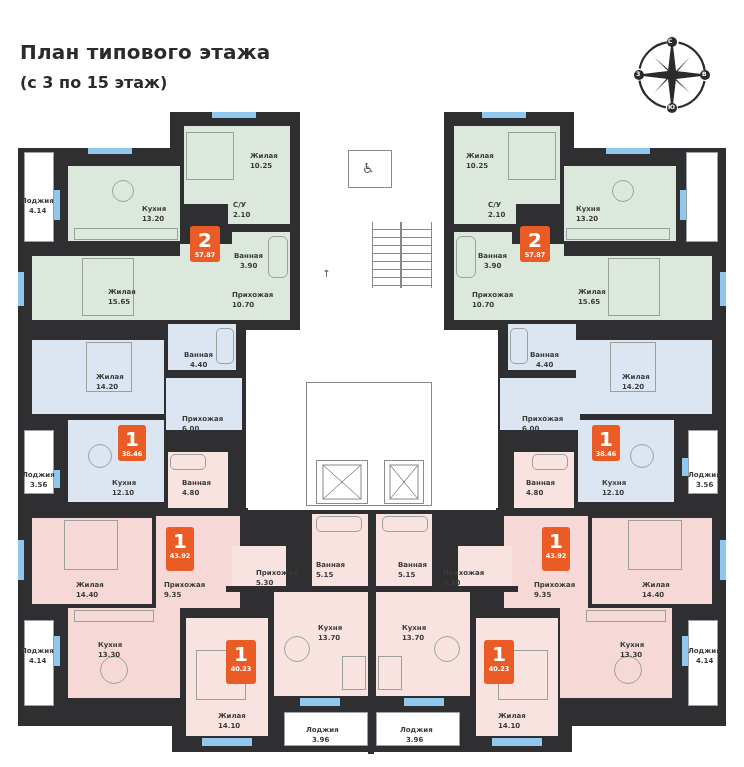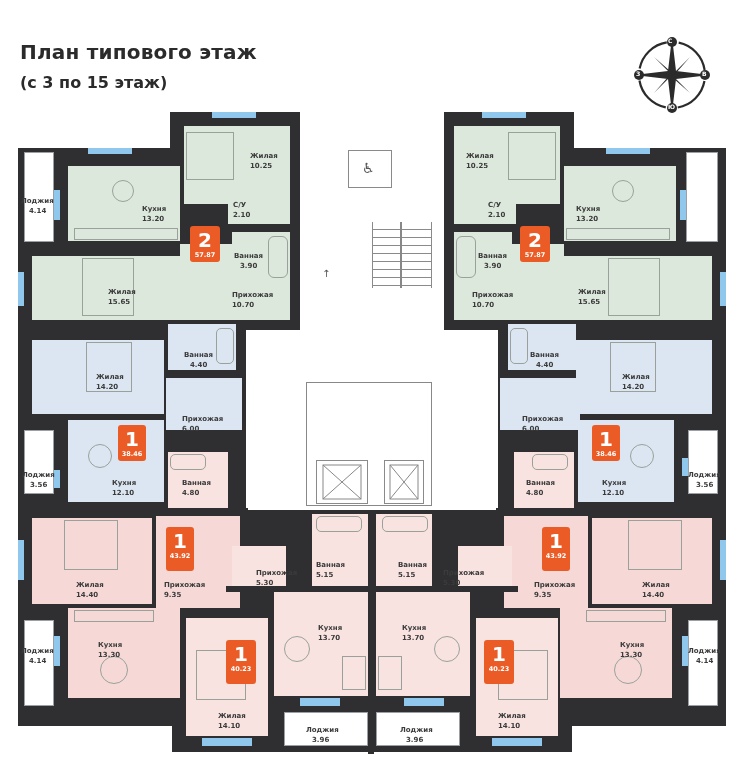--- a/index.html
+++ b/index.html
@@ -21,21 +21,21 @@
   .badge{position:absolute;background:#ea5b25;color:#fff;border-radius:3px;text-align:center;box-sizing:border-box;}
   .badge .n{display:block;font-size:20px;font-weight:bold;line-height:22px;margin-top:3px;}
   .badge .a{display:block;font-size:6.5px;font-weight:bold;line-height:8px;}
   .core{position:absolute;border:1px solid #8a8a8a;background:#fff;box-sizing:border-box;}
   .furn{position:absolute;border:1px solid #9aa19a;box-sizing:border-box;}
   .circ{border-radius:50%;}
 </style>
 </head>
 <body>
 
-<div class="title">План типового этаж</div>
+<div class="title">План типового этажа</div>
 <div class="subtitle">(с 3 по 15 этаж)</div>
 
 <div class="compass">
   <svg width="100" height="100" viewBox="0 0 100 100">
     <circle cx="50" cy="50" r="33" fill="none" stroke="#2b2b2b" stroke-width="2.2" stroke-dasharray="40 12" stroke-dashoffset="-6"></circle>
     <polygon points="50,12 54,46 88,50 54,54 50,88 46,54 12,50 46,46" fill="#2b2b2b"></polygon>
     <polygon points="50,50 68,32 54,48" fill="#2b2b2b"></polygon>
     <polygon points="50,50 68,68 52,54" fill="#2b2b2b"></polygon>
     <polygon points="50,50 32,68 46,52" fill="#2b2b2b"></polygon>
     <polygon points="50,50 32,32 48,46" fill="#2b2b2b"></polygon>

